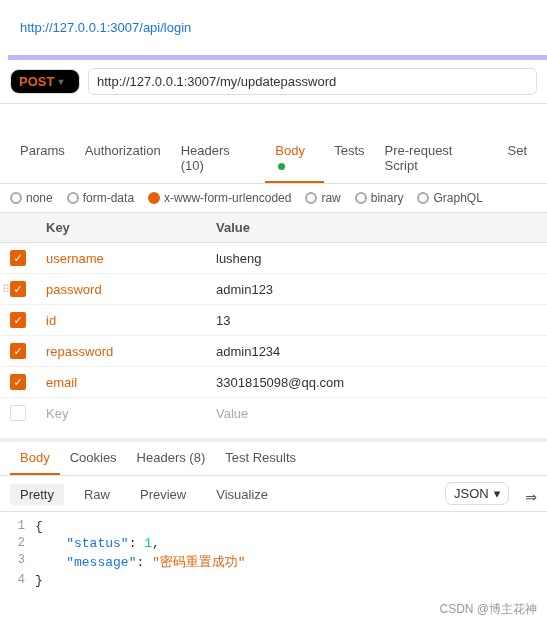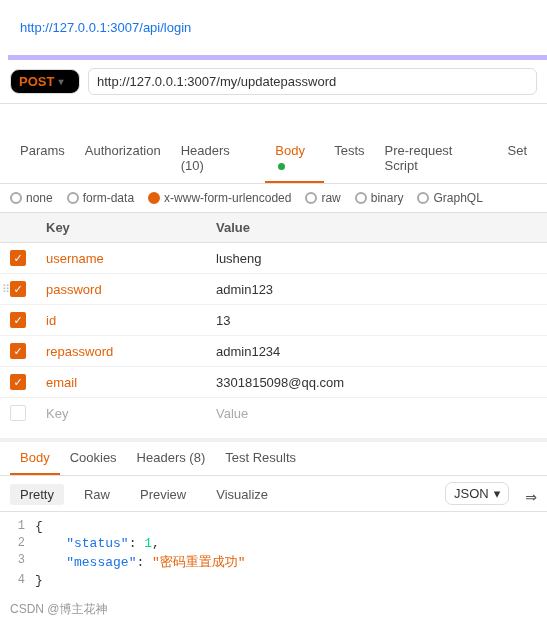--- a/index.html
+++ b/index.html
@@ -277,20 +277,21 @@
     .line-content {
       flex: 1;
     }
     .json-bracket { color: #333; }
     .json-key { color: #1a73e8; }
     .json-number { color: #0d8; }
     .json-string { color: #e36209; }
 
     
     .watermark {
+      text-align: right;
       padding: 6px 10px;
       font-size: 12px;
       color: #999;
     }
   </style>
 </head>
 <body>
 
 <div class="top-url-bar">
   <a>http://127.0.0.1:3007/api/login</a>

